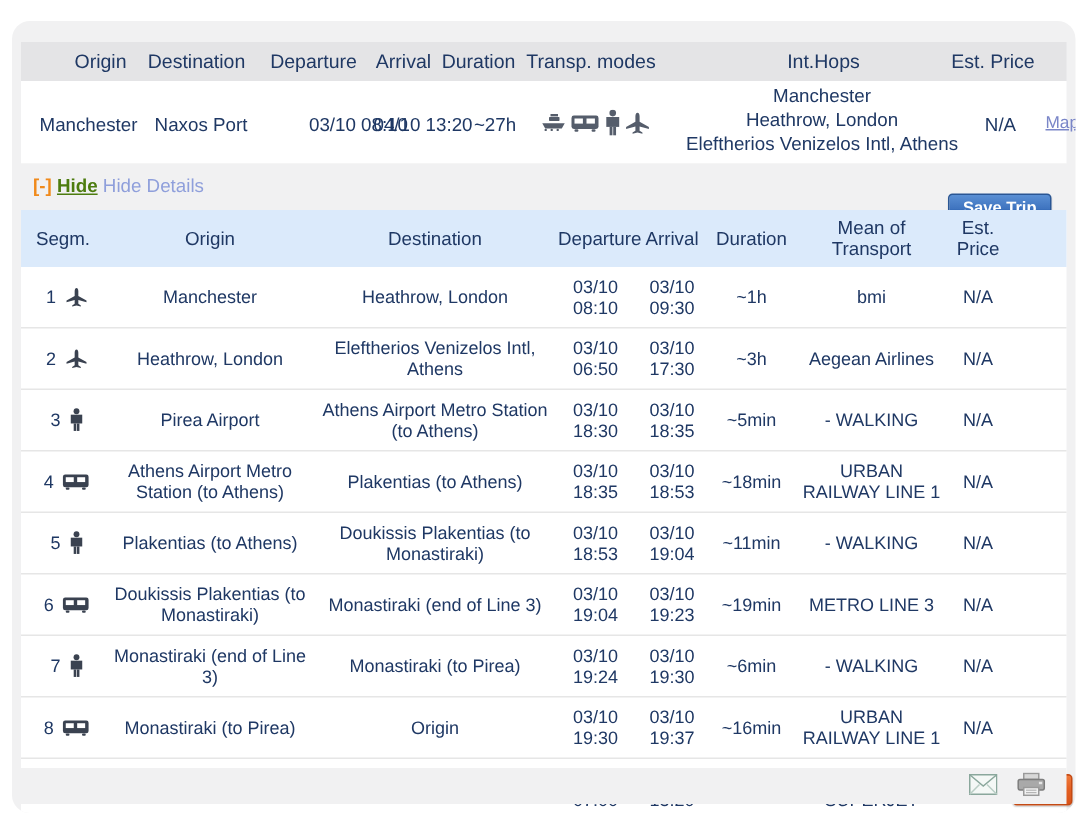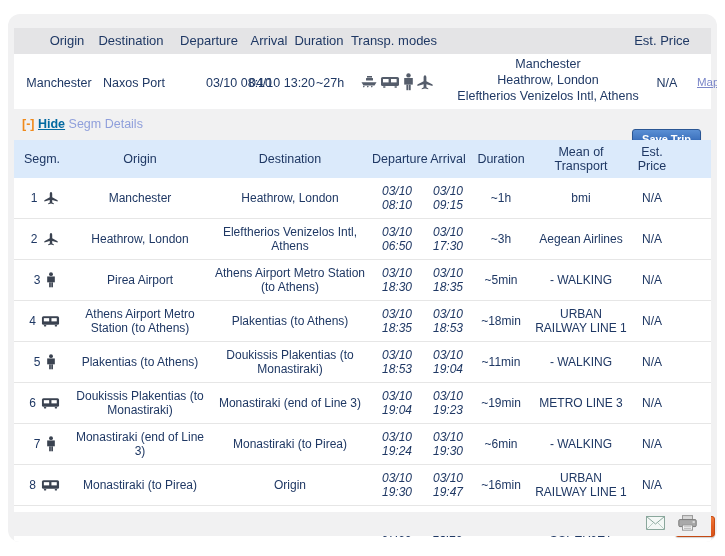--- a/index.html
+++ b/index.html
@@ -114,21 +114,21 @@
   }
   .toggle {
     position: absolute;
     left: 8px;
     top: 8px;
     font-size: 12.5px;
     cursor: pointer;
     white-space: nowrap;
   }
   .toggle .minus { color: #f08a1c; font-weight: bold; }
-  .toggle .hide  { color: #0369a1; font-weight: bold; text-decoration: underline; }
+  .toggle .hide  { color: #4d7c0f; font-weight: bold; text-decoration: underline; }
   .toggle .td    { color: #8f9fdb; }
 
   .save-trip {
     position: absolute;
     right: 10px;
     top: 20px;
     padding: 3px 9px 4px 9px;
     background: linear-gradient(to bottom, #5a8fd4 0%, #3f74bf 48%, #356bb8 52%, #2f62ae 100%);
     border: 1px solid #2a5694;
     border-radius: 3px;
@@ -184,21 +184,21 @@
     width: 11px;
     font-size: 12px;
     color: #1f3864;
     vertical-align: middle;
   }
   .seg-ico {
     display: inline-block;
     vertical-align: middle;
     margin-left: 3px;
   }
-  .dt { line-height: 14px; white-space: nowrap; font-style: italic; }
+  .dt { line-height: 14px; white-space: nowrap; }
 
   .book-btn {
     display: inline-block;
     padding: 2px 6px 3px 6px;
     background: linear-gradient(to bottom, #f07a3c 0%, #e35f22 50%, #d9541a 100%);
     border: 1px solid #c44a14;
     border-radius: 3px;
     color: #ffffff;
     font-size: 10.5px;
     font-weight: bold;
@@ -232,20 +232,21 @@
 <div class="page">
   <div class="panel">
 
     <div class="sum-head">
       <span class="cell" style="left:18px;width:70px;">Origin</span>
       <span class="cell" style="left:72px;width:90px;">Destination</span>
       <span class="cell" style="left:156px;width:78px;">Departure</span>
       <span class="cell" style="left:225px;width:60px;">Arrival</span>
       <span class="cell" style="left:274px;width:62px;">Duration</span>
       <span class="cell" style="left:332px;width:96px;">Transp. modes</span>
+      <span class="cell" style="left:450px;width:170px;">Int.Hops</span>
       <span class="cell" style="left:608px;width:80px;">Est. Price</span>
     </div>
 
     <div class="sum-row">
       <span class="cell" style="left:0px;top:22px;width:90px;">Manchester</span>
       <span class="cell" style="left:78px;top:22px;width:84px;">Naxos Port</span>
       <span class="cell" style="left:155px;top:22px;width:80px;margin-left:30px;">03/10 08:10</span>
       <span class="cell" style="left:228px;top:22px;width:80px;">04/10 13:20</span>
       <span class="cell" style="left:288px;top:22px;width:56px;text-align:center;">~27h</span>
 
@@ -295,21 +296,21 @@
       </div>
 
       <span class="cell" style="left:630px;top:22px;width:46px;">N/A</span>
       <span class="map-link">Map</span>
     </div>
 
     <div class="toggle-strip">
       <span class="toggle">
         <span class="minus">[-]</span>
         <span class="hide">Hide</span>
-        <span class="td">Segm Details</span>
+        <span class="td">Hide Details</span>
       </span>
       <span class="save-trip">Save Trip</span>
     </div>
 
     <div class="detail-box">
       <table class="detail">
         <colgroup>
           <col style="width:56px">
           <col style="width:140px">
           <col style="width:160px">
@@ -339,21 +340,21 @@
                     <path d="M9 1.2 C9.9 1.2 10.4 2.2 10.4 3.6 L10.4 7.2 L16.6 10.6 L16.6 12 L10.4 10.3 L10.4 13.2 L12.3 14.4 L12.3 15.2 L9 14.4 L5.7 15.2 L5.7 14.4 L7.6 13.2 L7.6 10.3 L1.4 12 L1.4 10.6 L7.6 7.2 L7.6 3.6 C7.6 2.2 8.1 1.2 9 1.2 Z" fill="#3a4250"></path>
                   </svg></span></td>
               <td>Manchester</td>
               <td>Heathrow, London</td>
               <td>
                 <div class="dt">03/10</div>
                 <div class="dt">08:10</div>
               </td>
               <td>
                 <div class="dt">03/10</div>
-                <div class="dt">09:15</div>
+                <div class="dt">09:30</div>
               </td>
               <td>~1h</td>
               <td>bmi</td>
               <td>N/A</td>
               <td></td>
             </tr>
             <tr>
               <td class="seg-cell"><span class="seg-num">2</span><span class="seg-ico"><svg width="16" height="14" viewBox="0 0 18 16">
                     <path d="M9 1.2 C9.9 1.2 10.4 2.2 10.4 3.6 L10.4 7.2 L16.6 10.6 L16.6 12 L10.4 10.3 L10.4 13.2 L12.3 14.4 L12.3 15.2 L9 14.4 L5.7 15.2 L5.7 14.4 L7.6 13.2 L7.6 10.3 L1.4 12 L1.4 10.6 L7.6 7.2 L7.6 3.6 C7.6 2.2 8.1 1.2 9 1.2 Z" fill="#3a4250"></path>
                   </svg></span></td>
@@ -493,21 +494,21 @@
                     <rect x="14.4" y="11.2" width="2.6" height="1.6" rx="0.7" fill="#3a4250"></rect>
                   </svg></span></td>
               <td>Monastiraki (to Pirea)</td>
               <td>Origin</td>
               <td>
                 <div class="dt">03/10</div>
                 <div class="dt">19:30</div>
               </td>
               <td>
                 <div class="dt">03/10</div>
-                <div class="dt">19:47</div>
+                <div class="dt">19:37</div>
               </td>
               <td>~16min</td>
               <td>URBAN RAILWAY LINE 1</td>
               <td>N/A</td>
               <td></td>
             </tr>
             <tr>
               <td class="seg-cell"><span class="seg-num">9</span><span class="seg-ico"><svg width="18" height="14" viewBox="0 0 18 14">
                     <rect x="7" y="1" width="5" height="1.6" fill="#3a4250"></rect>
                     <rect x="6" y="3" width="7" height="2.6" rx="0.5" fill="#3a4250"></rect>

